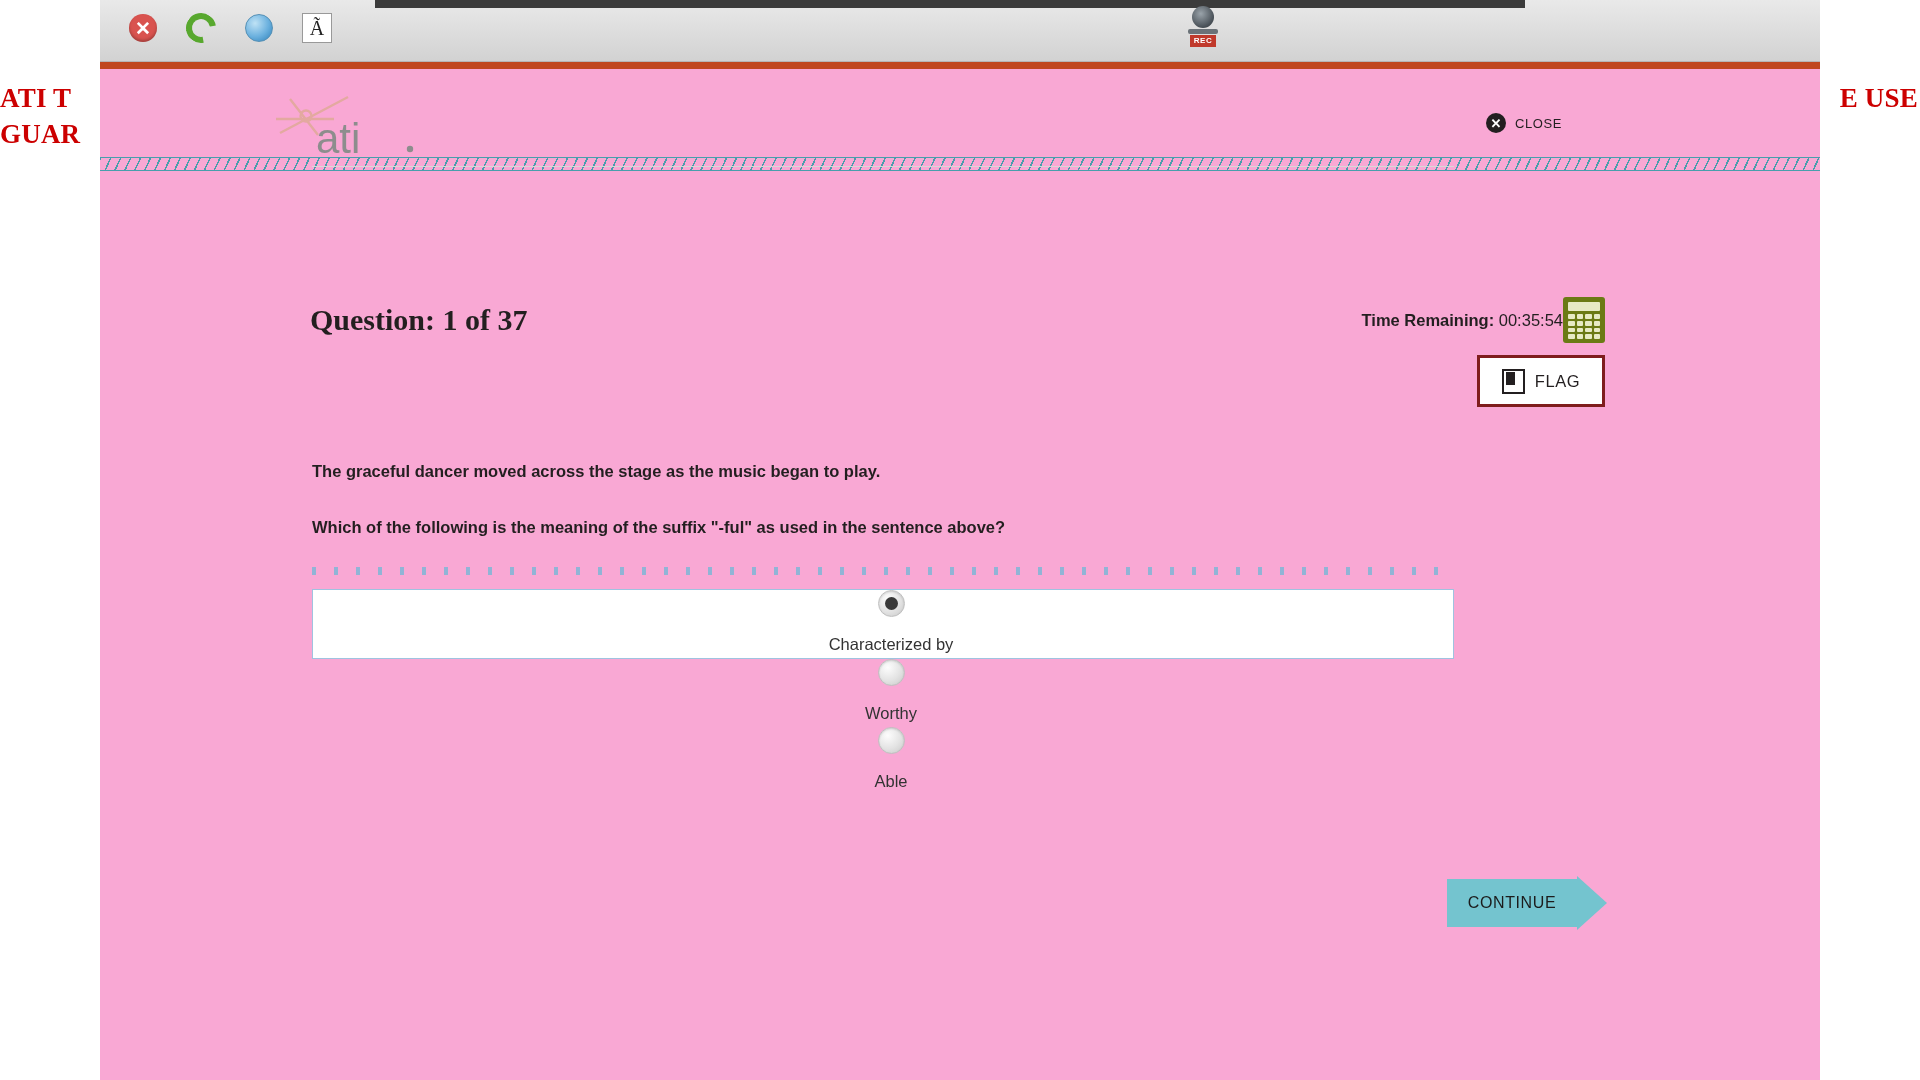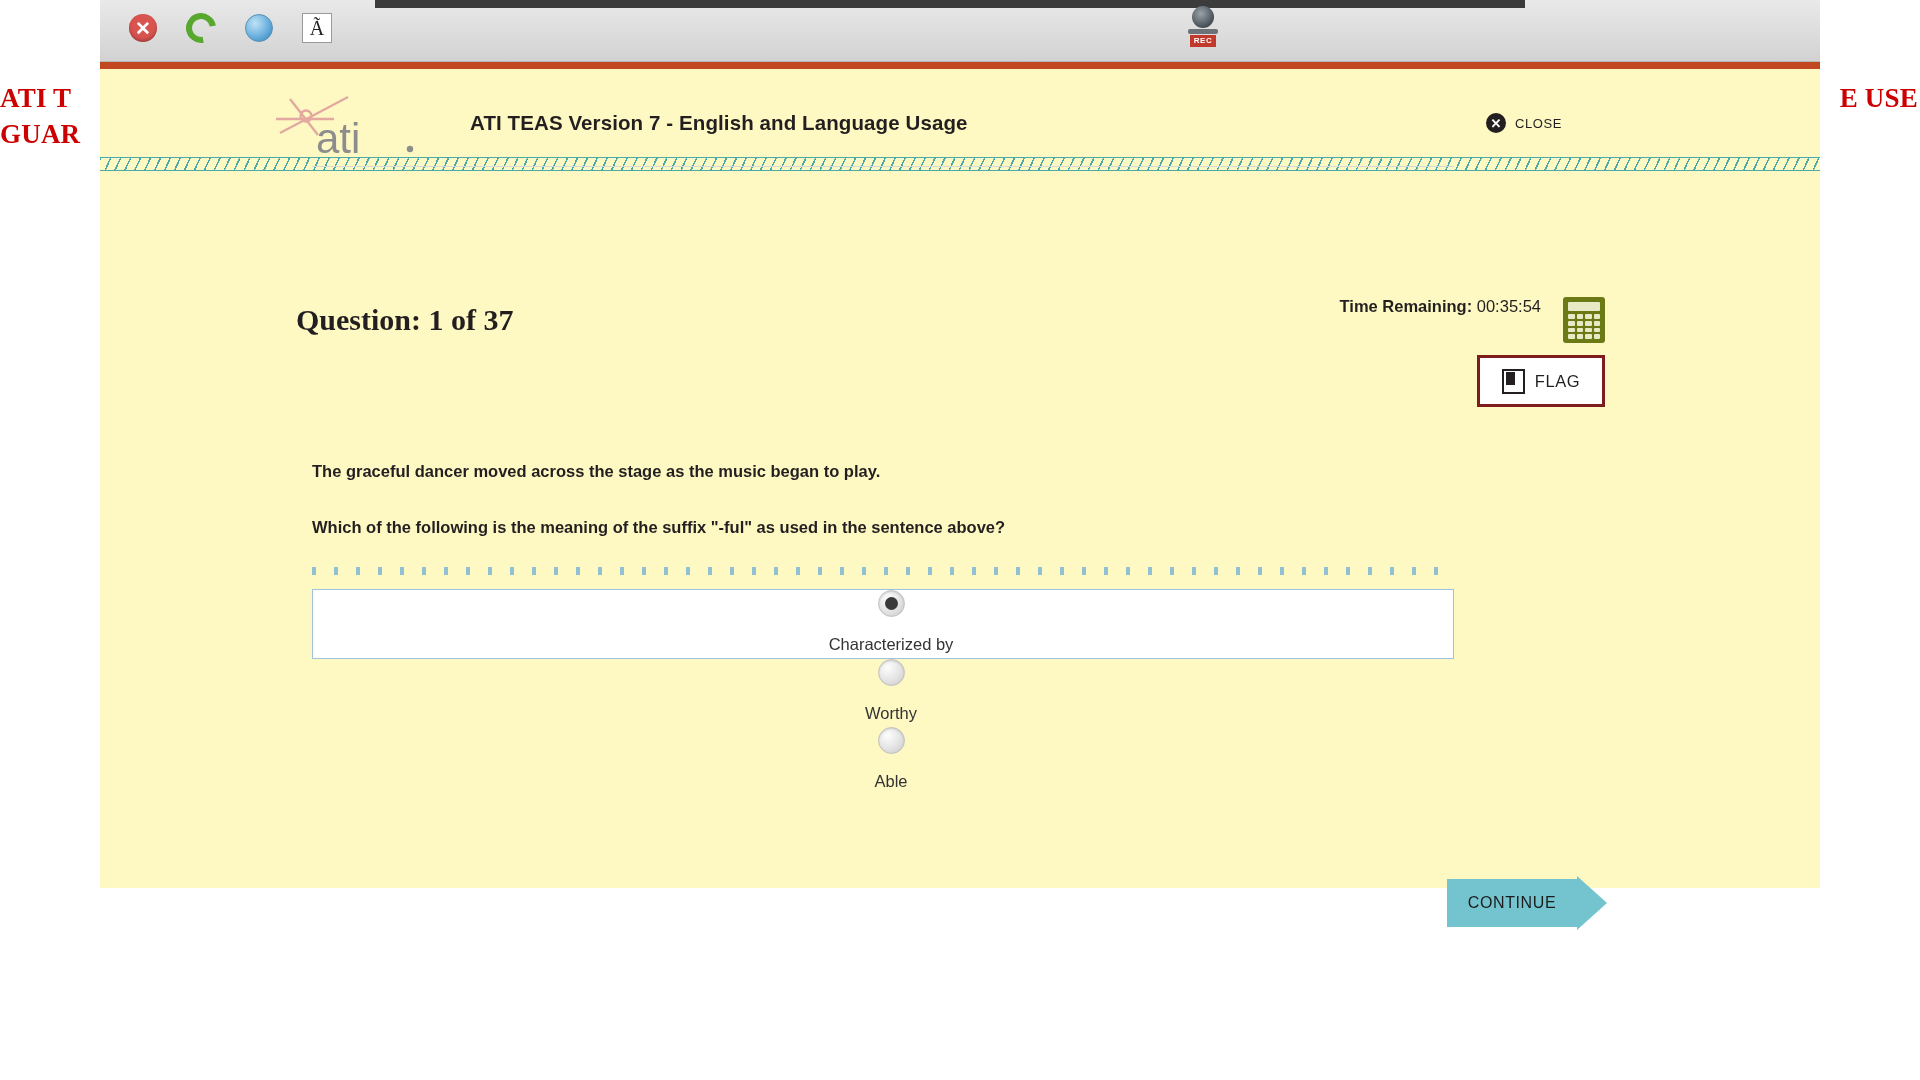--- a/index.html
+++ b/index.html
@@ -87,22 +87,22 @@
 
   
   .orange-bar {
     position: absolute; left: 100px; top: 62px; width: 1720px; height: 7px;
     background: #c0471f; z-index: 11;
   }
 
   
   .app {
     position: absolute; left: 100px; top: 69px;
-    width: 1720px; height: 819px;
-    background: #fef9c3; z-index: 5;
+    width: 1720px; height: 1011px;
+    background: #f9a8d4; z-index: 5;
   }
 
   .app-header {
     position: relative; height: 110px;
     display: flex; align-items: center;
     padding: 0 40px 0 150px;
   }
   .ati-logo { position: absolute; left: 160px; top: 20px; width: 165px; height: 72px; }
   .ati-logo svg { display:block; }
 
@@ -130,28 +130,28 @@
     background-image: repeating-linear-gradient(115deg, #2b9da6 0 1.5px, transparent 1.5px 9px);
     border-top: 1px solid #2b9da6;
     border-bottom: 1px solid #2b9da6;
     opacity: .85;
   }
 
   
   .content { position: relative; padding: 0 0 0 0; }
 
   .qrow {
-    position: absolute; left: 196px; top: 118px; right: 215px;
+    position: absolute; left: 210px; top: 118px; right: 215px;
     display: flex; align-items: center; justify-content: space-between;
   }
   .q-title {
     font-family: "Liberation Serif", serif;
     font-size: 30px; font-weight: bold; color: #231f20;
   }
-  .timer-wrap { display: flex; gap: 22px; }
+  .timer-wrap { display: flex; align-items: center; }
   .timer-text { font-size: 16.5px; color: #231f20; }
   .timer-text b { font-weight: bold; }
   .calc-icon {
     width: 42px; height: 46px; background: #6b7a14; border-radius: 3px;
     padding: 5px 5px 4px; display:flex; flex-direction:column; gap:3px;
   }
   .calc-screen { height: 9px; background: #e7eac4; border-radius: 1px; }
   .calc-keys { flex: 1; display: grid; grid-template-columns: repeat(4, 1fr); grid-template-rows: repeat(4, 1fr); gap: 2px; }
   .calc-keys i { background: #e7eac4; border-radius: 1px; display:block; }
 
@@ -275,21 +275,20 @@
           <g stroke="#e3a9a0" stroke-width="2.4" fill="none">
             <path d="M20 44 L88 8"></path>
             <path d="M30 10 L58 46"></path>
             <path d="M16 30 L74 30"></path>
             <circle cx="46" cy="27" r="5.5"></circle>
           </g>
           <text x="56" y="64" font-family="Liberation Sans, sans-serif" font-size="42" fill="#8d8d8d">ati</text>
           <circle cx="150" cy="60" r="3.2" fill="#8d8d8d"></circle>
         </svg>
       </div>
-      <div class="app-title">ATI TEAS Version 7 - English and Language Usage</div>
       <div class="close-btn">
         <div class="close-circle">✕</div>
         <div class="close-label">CLOSE</div>
       </div>
       <div class="hatch"></div>
     </div>
 
     <div class="content">
 
       <div class="qrow">

